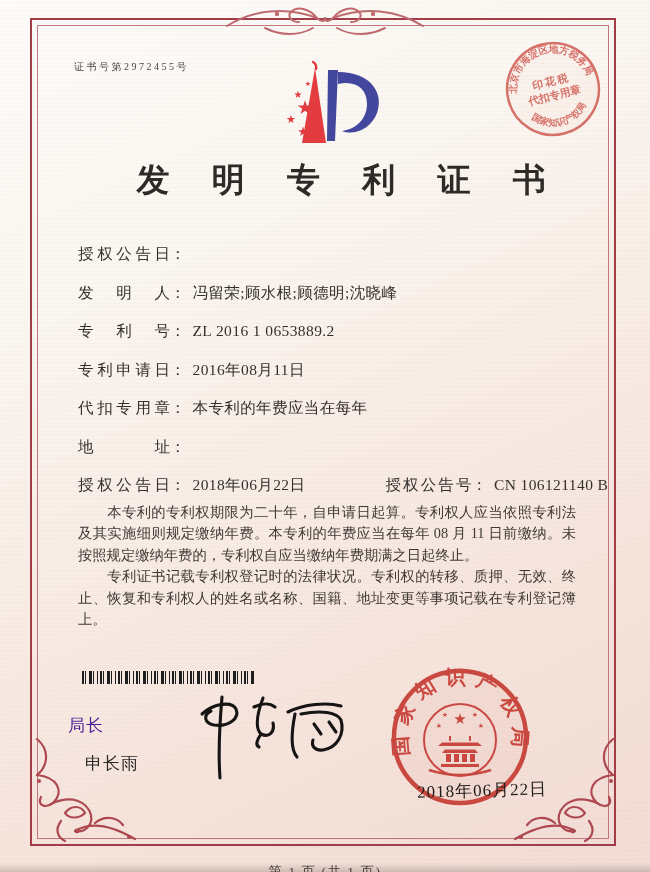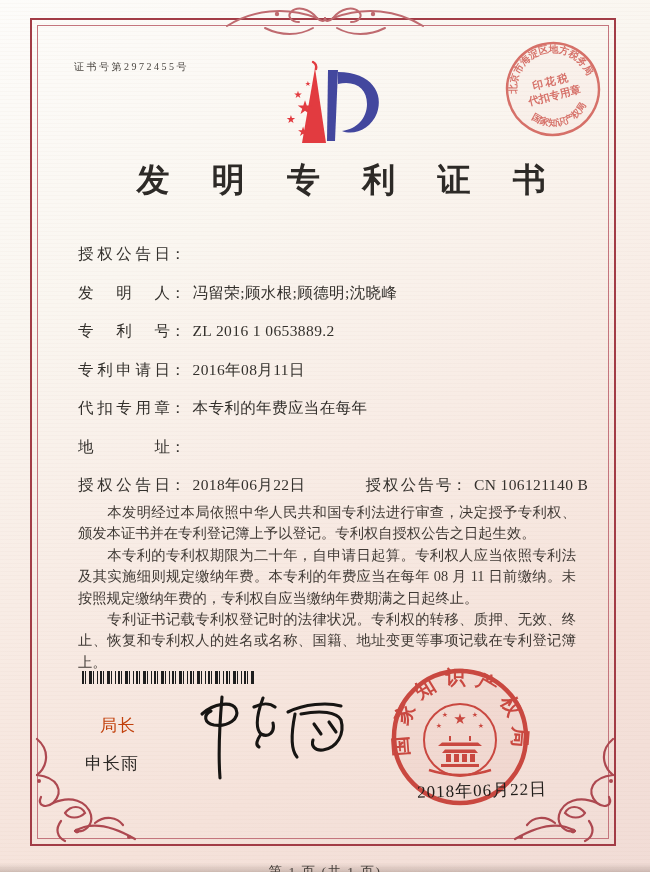--- a/index.html
+++ b/index.html
@@ -19,30 +19,30 @@
   .logo{position:absolute;left:280px;top:46px;width:150px;height:120px;}
   .tax-stamp{position:absolute;left:502px;top:38px;width:102px;height:102px;
     transform:rotate(-14deg);opacity:.85;}
   .page-title{position:absolute;left:0;right:0;top:158px;text-align:center;
     font-size:33px;font-weight:bold;letter-spacing:17px;text-indent:17px;color:#2d2a27;padding-left:32px;}
   .fields{position:absolute;left:78px;top:244px;width:500px;font-size:15.5px;color:#33302c;}
   .field-row{display:flex;align-items:baseline;height:25px;margin-bottom:13.5px;white-space:nowrap;}
   .field-label{display:inline-block;width:92px;text-align:justify;text-align-last:justify;flex:0 0 auto;}
   .field-colon{margin-right:7px;}
   .field-value{letter-spacing:.4px;}
-  .group2{display:flex;align-items:baseline;margin-left:60px;white-space:nowrap;}
+  .group2{display:flex;align-items:baseline;margin-left:80px;white-space:nowrap;}
   .group2 .field-label{width:86px;}
   .body-text{position:absolute;left:78px;top:502px;width:498px;font-size:14.3px;
     line-height:21.4px;color:#3f3934;text-align:justify;}
   .body-text p{margin:0;text-indent:2.05em;}
   .barcode{position:absolute;left:82px;top:671px;width:172px;height:13px;
     background:repeating-linear-gradient(90deg,#1e1e1e 0 2px,transparent 2px 3px,#1e1e1e 3px 4px,
       transparent 4px 7px,#1e1e1e 7px 10px,transparent 10px 11px,#1e1e1e 11px 12px,
       transparent 12px 15px,#1e1e1e 15px 16px,transparent 16px 18px);}
-  .officer-title{position:absolute;left:100px;top:714px;font-size:17px;color:#c2410c;letter-spacing:1px;}
+  .officer-title{position:absolute;left:68px;top:714px;font-size:17px;color:#4c1d95;letter-spacing:1px;}
   .officer-name{position:absolute;left:85px;top:752px;font-size:17px;color:#2d2a27;letter-spacing:1px;}
   .signature{position:absolute;left:180px;top:690px;width:178px;height:96px;}
   .seal{position:absolute;left:389px;top:666px;width:142px;height:142px;opacity:.92;}
   .seal-date{position:absolute;left:394px;top:779px;width:176px;text-align:center;
     font-size:17px;color:#201d1a;letter-spacing:1px;transform:rotate(-1.5deg);z-index:5;}
   .page-footer{position:absolute;left:0;right:0;top:818px;text-align:center;
     font-size:13.5px;letter-spacing:1.5px;color:#3b3733;margin-top:45px;}
   .ornaments{position:absolute;inset:0;pointer-events:none;}
 </style>
 </head>
@@ -151,21 +151,20 @@
       <span class="field-value">2018年06月22日</span>
     <span class="group2">
       <span class="field-label">授权公告号</span>
         <span class="field-colon">：</span>
         <span class="field-value">CN 106121140 B</span>
     </span>
   </div>
 </div>
 
 <div class="body-text">
-  <p>本发明经过本局依照中华人民共和国专利法进行审查，决定授予专利权、颁发本证书并在专利登记簿上予以登记。专利权自授权公告之日起生效。</p>
   <p>本专利的专利权期限为二十年，自申请日起算。专利权人应当依照专利法及其实施细则规定缴纳年费。本专利的年费应当在每年 08 月 11 日前缴纳。未按照规定缴纳年费的，专利权自应当缴纳年费期满之日起终止。</p>
   <p>专利证书记载专利权登记时的法律状况。专利权的转移、质押、无效、终止、恢复和专利权人的姓名或名称、国籍、地址变更等事项记载在专利登记簿上。</p>
 </div>
 
 <div class="barcode"></div>
 
 <div class="officer-title">局长</div>
 <div class="officer-name">申长雨</div>
 
 <svg class="signature" viewBox="0 0 178 96">

